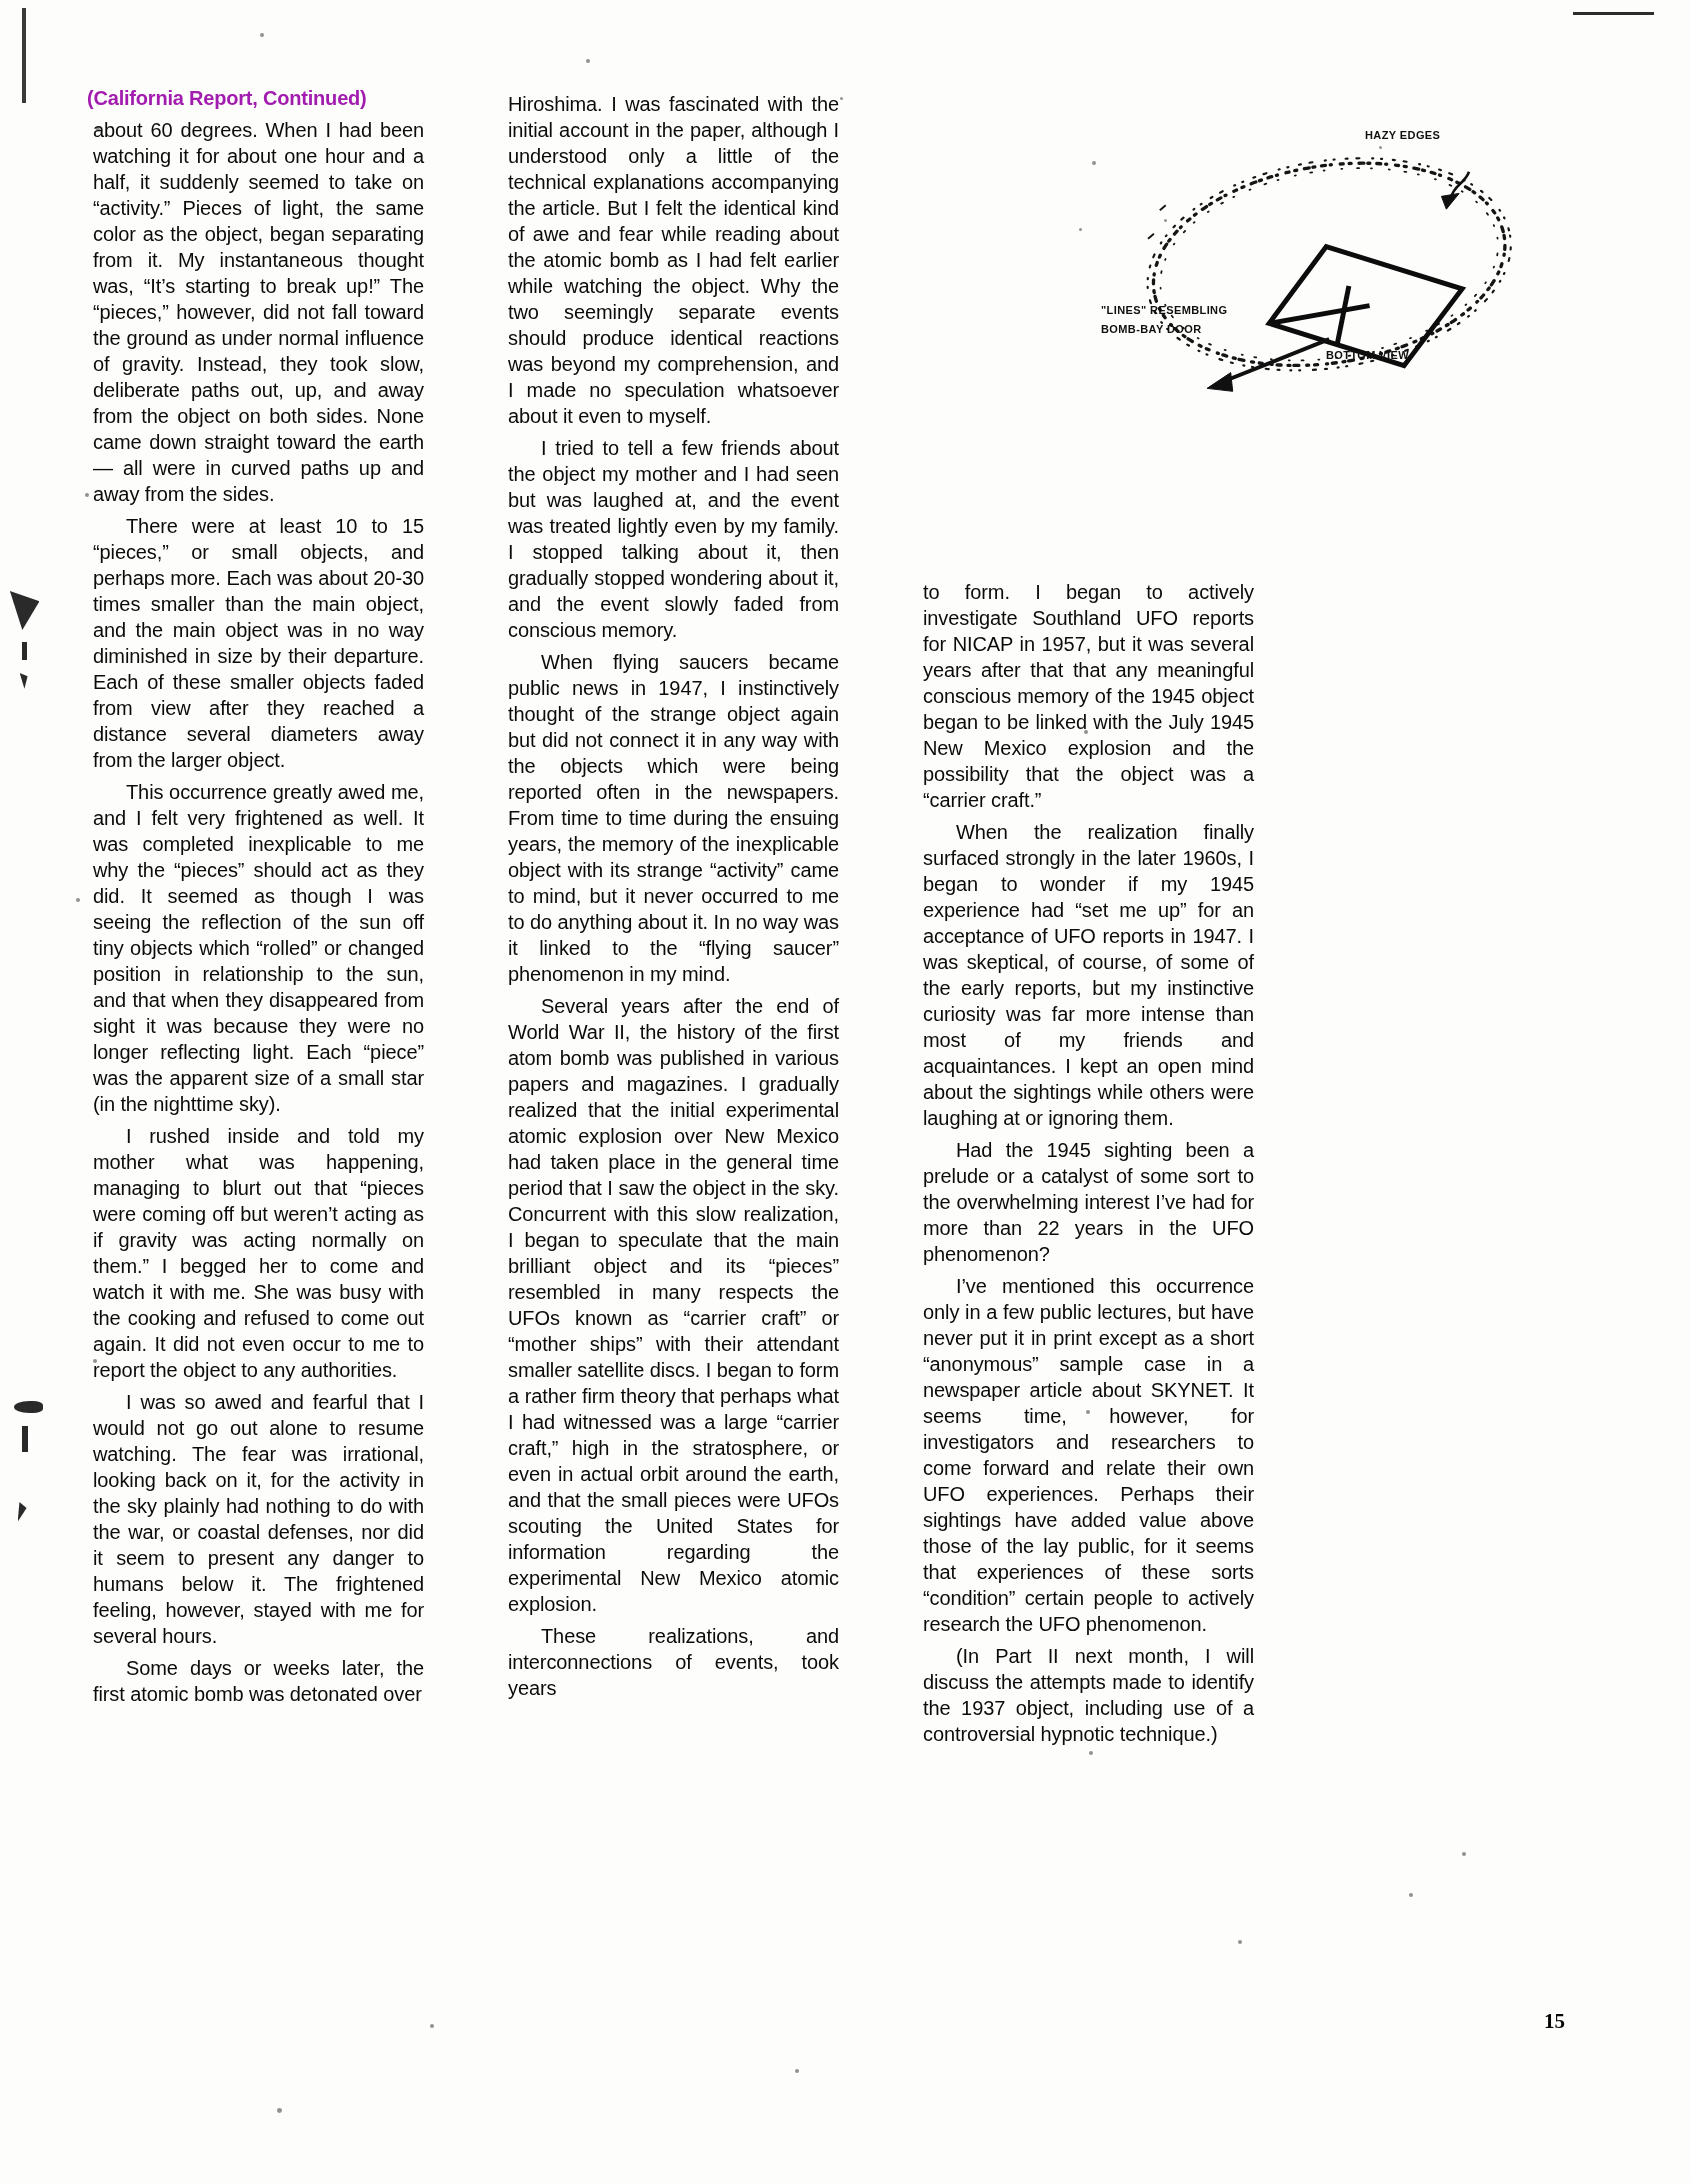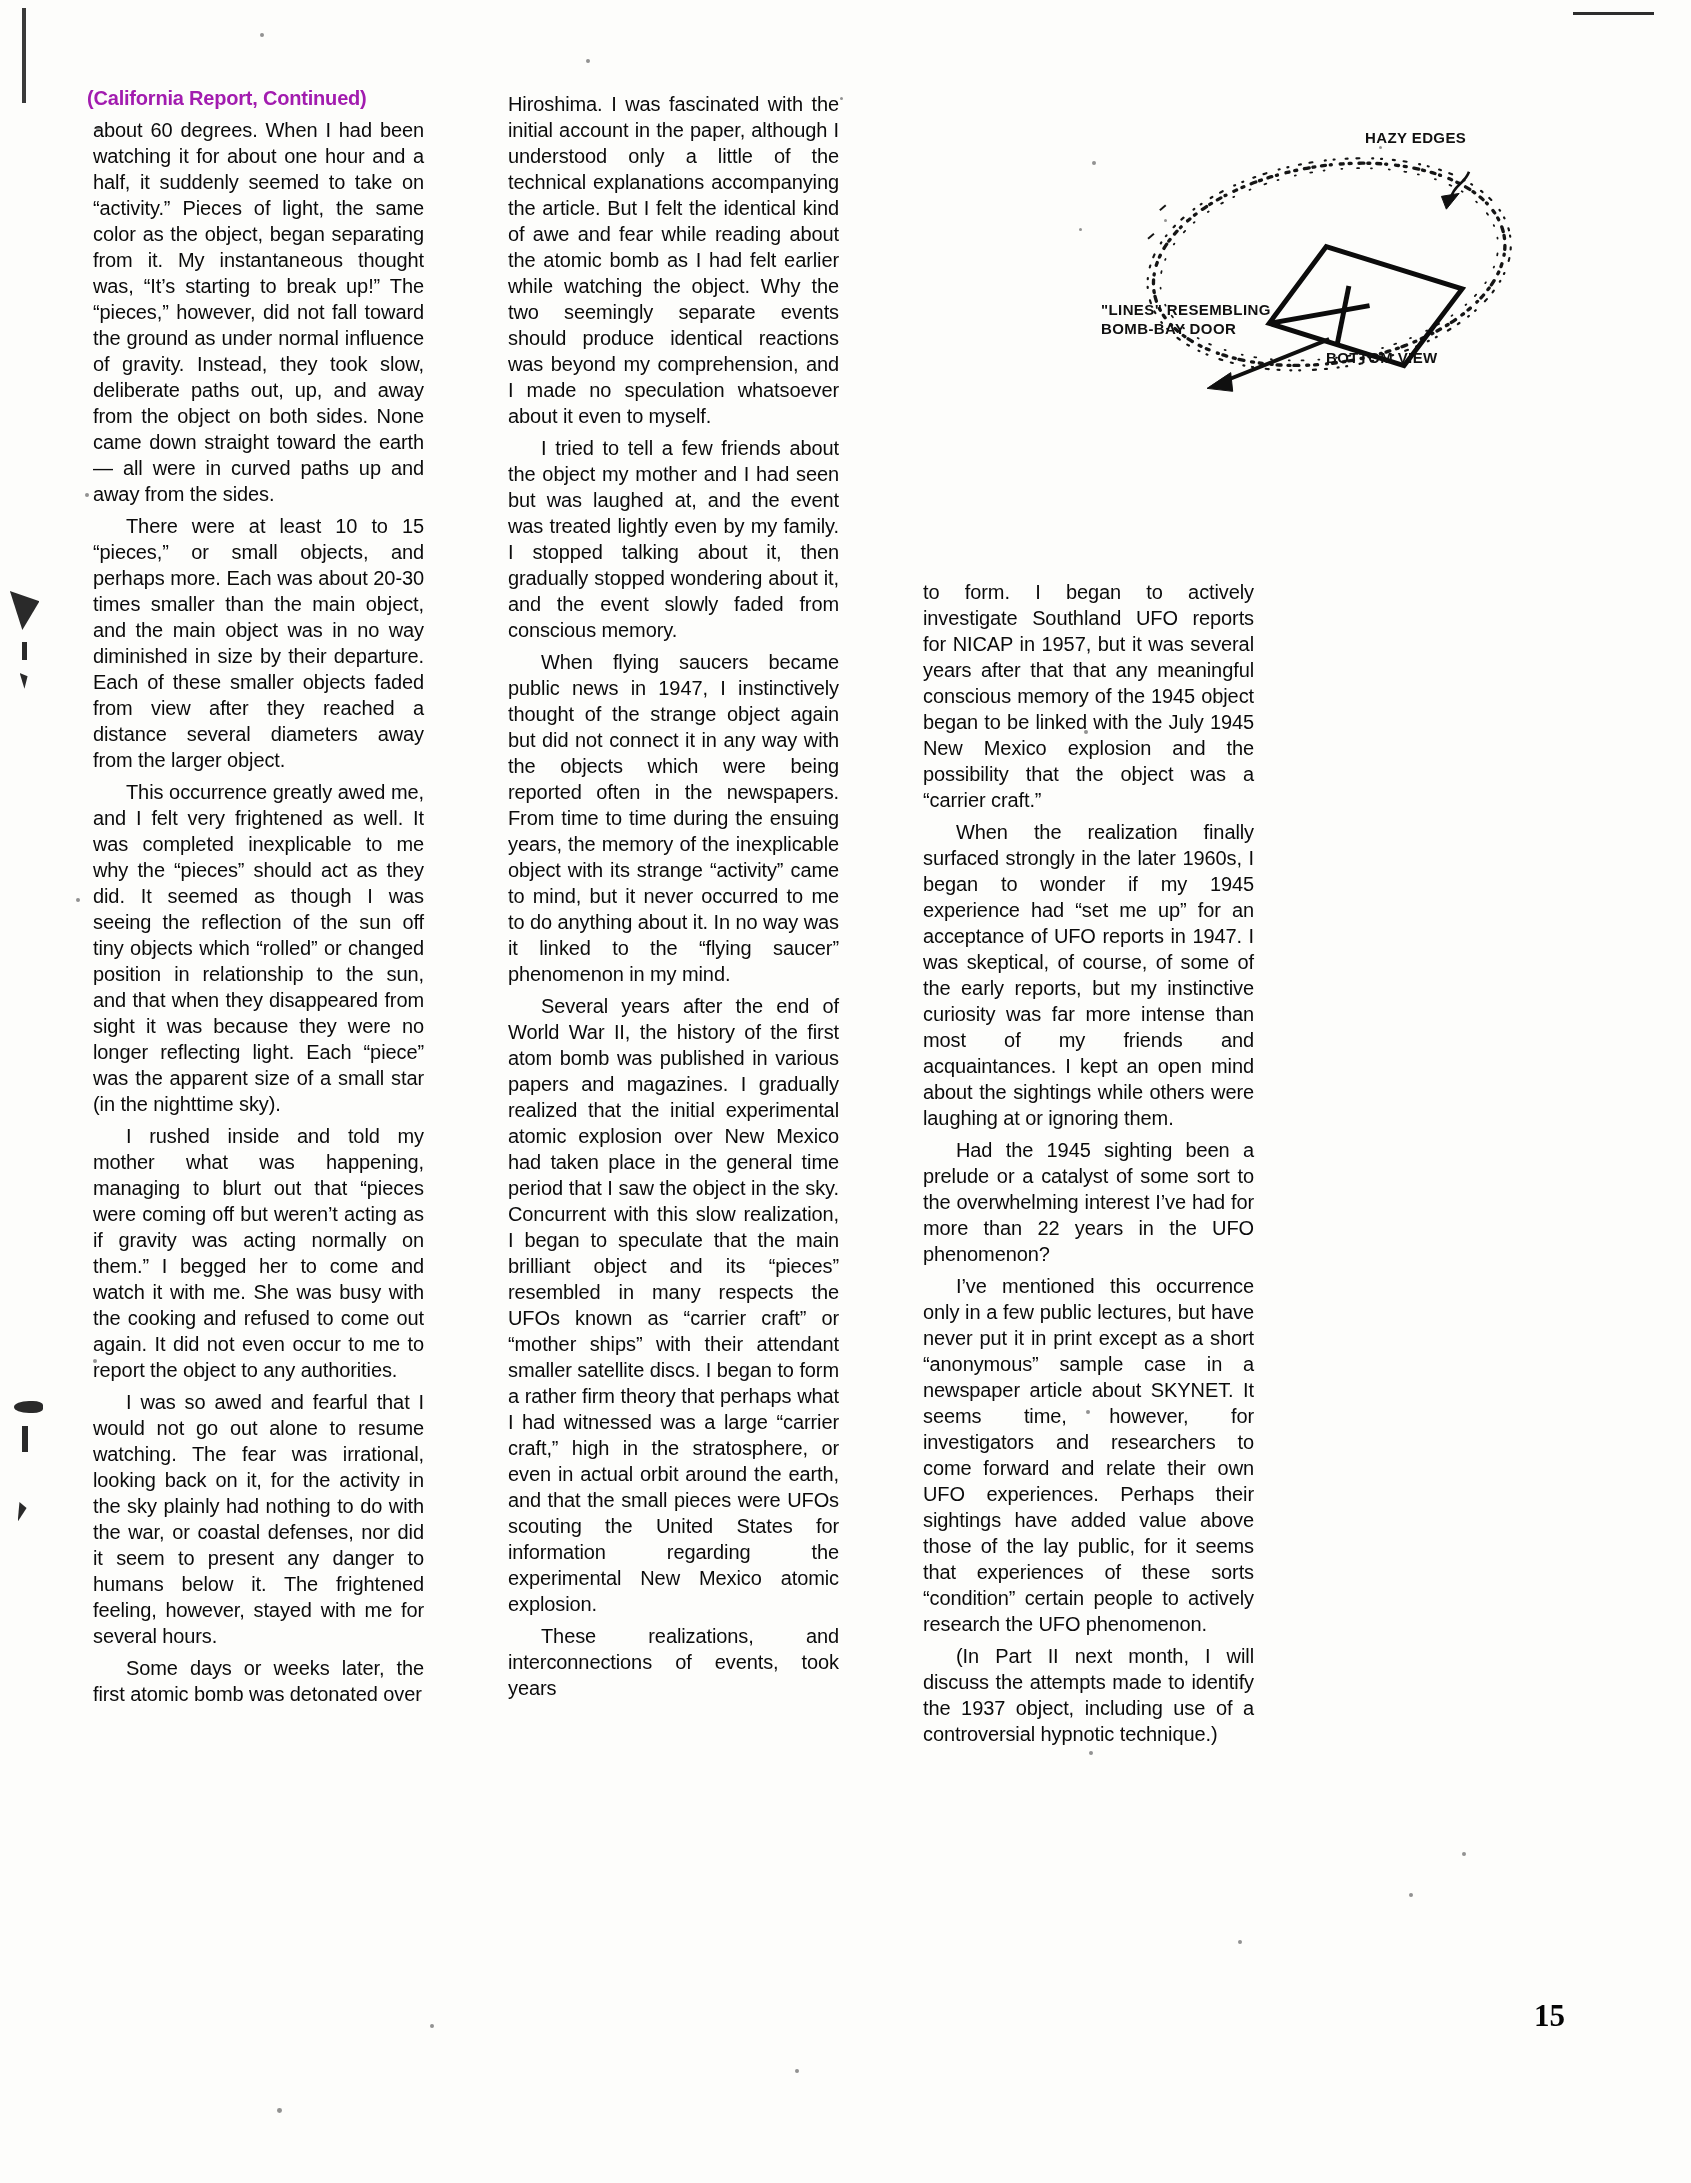--- a/index.html
+++ b/index.html
@@ -83,38 +83,38 @@
     left: 1085px;
     top: 136px;
     width: 512px;
     height: 345px;
   }
   #figure svg { display: block; }
   .figlabel {
     position: absolute;
     font-family: "Liberation Sans", sans-serif;
     font-weight: bold;
-    font-size: 15px;
+    font-size: 11px;
     letter-spacing: 0.4px;
     color: #101010;
     white-space: nowrap;
     padding-left: 15px;
   }
   #lbl-hazy   { left: 265px; top: -6.9px; }
   #lbl-lines  { left: 1px;   top: 165px; line-height: 18.7px; }
   #lbl-bottom { left: 226px; top: 213px; }
 
   
   #pagenum {
     position: absolute;
     right: 126px;
     bottom: 150px;
     font-family: "Liberation Serif", serif;
     font-weight: bold;
-    font-size: 31px;
+    font-size: 21px;
     color: #050505;
   }
 
   
   #m1 { left: 9.9px; top: 591px;  width: 29.6px; height: 39px;
         clip-path: polygon(0 0, 100% 26%, 42% 100%); }
   #m2 { left: 21.7px; top: 642px;  width: 4.9px;  height: 17.7px; }
   #m3 { left: 19.7px; top: 673px;  width: 7.9px;  height: 15.8px;
         clip-path: polygon(0 0,100% 20%,60% 100%); }
   #m4 { left: 13.8px; top: 1401px; width: 29.6px; height: 11.8px;

